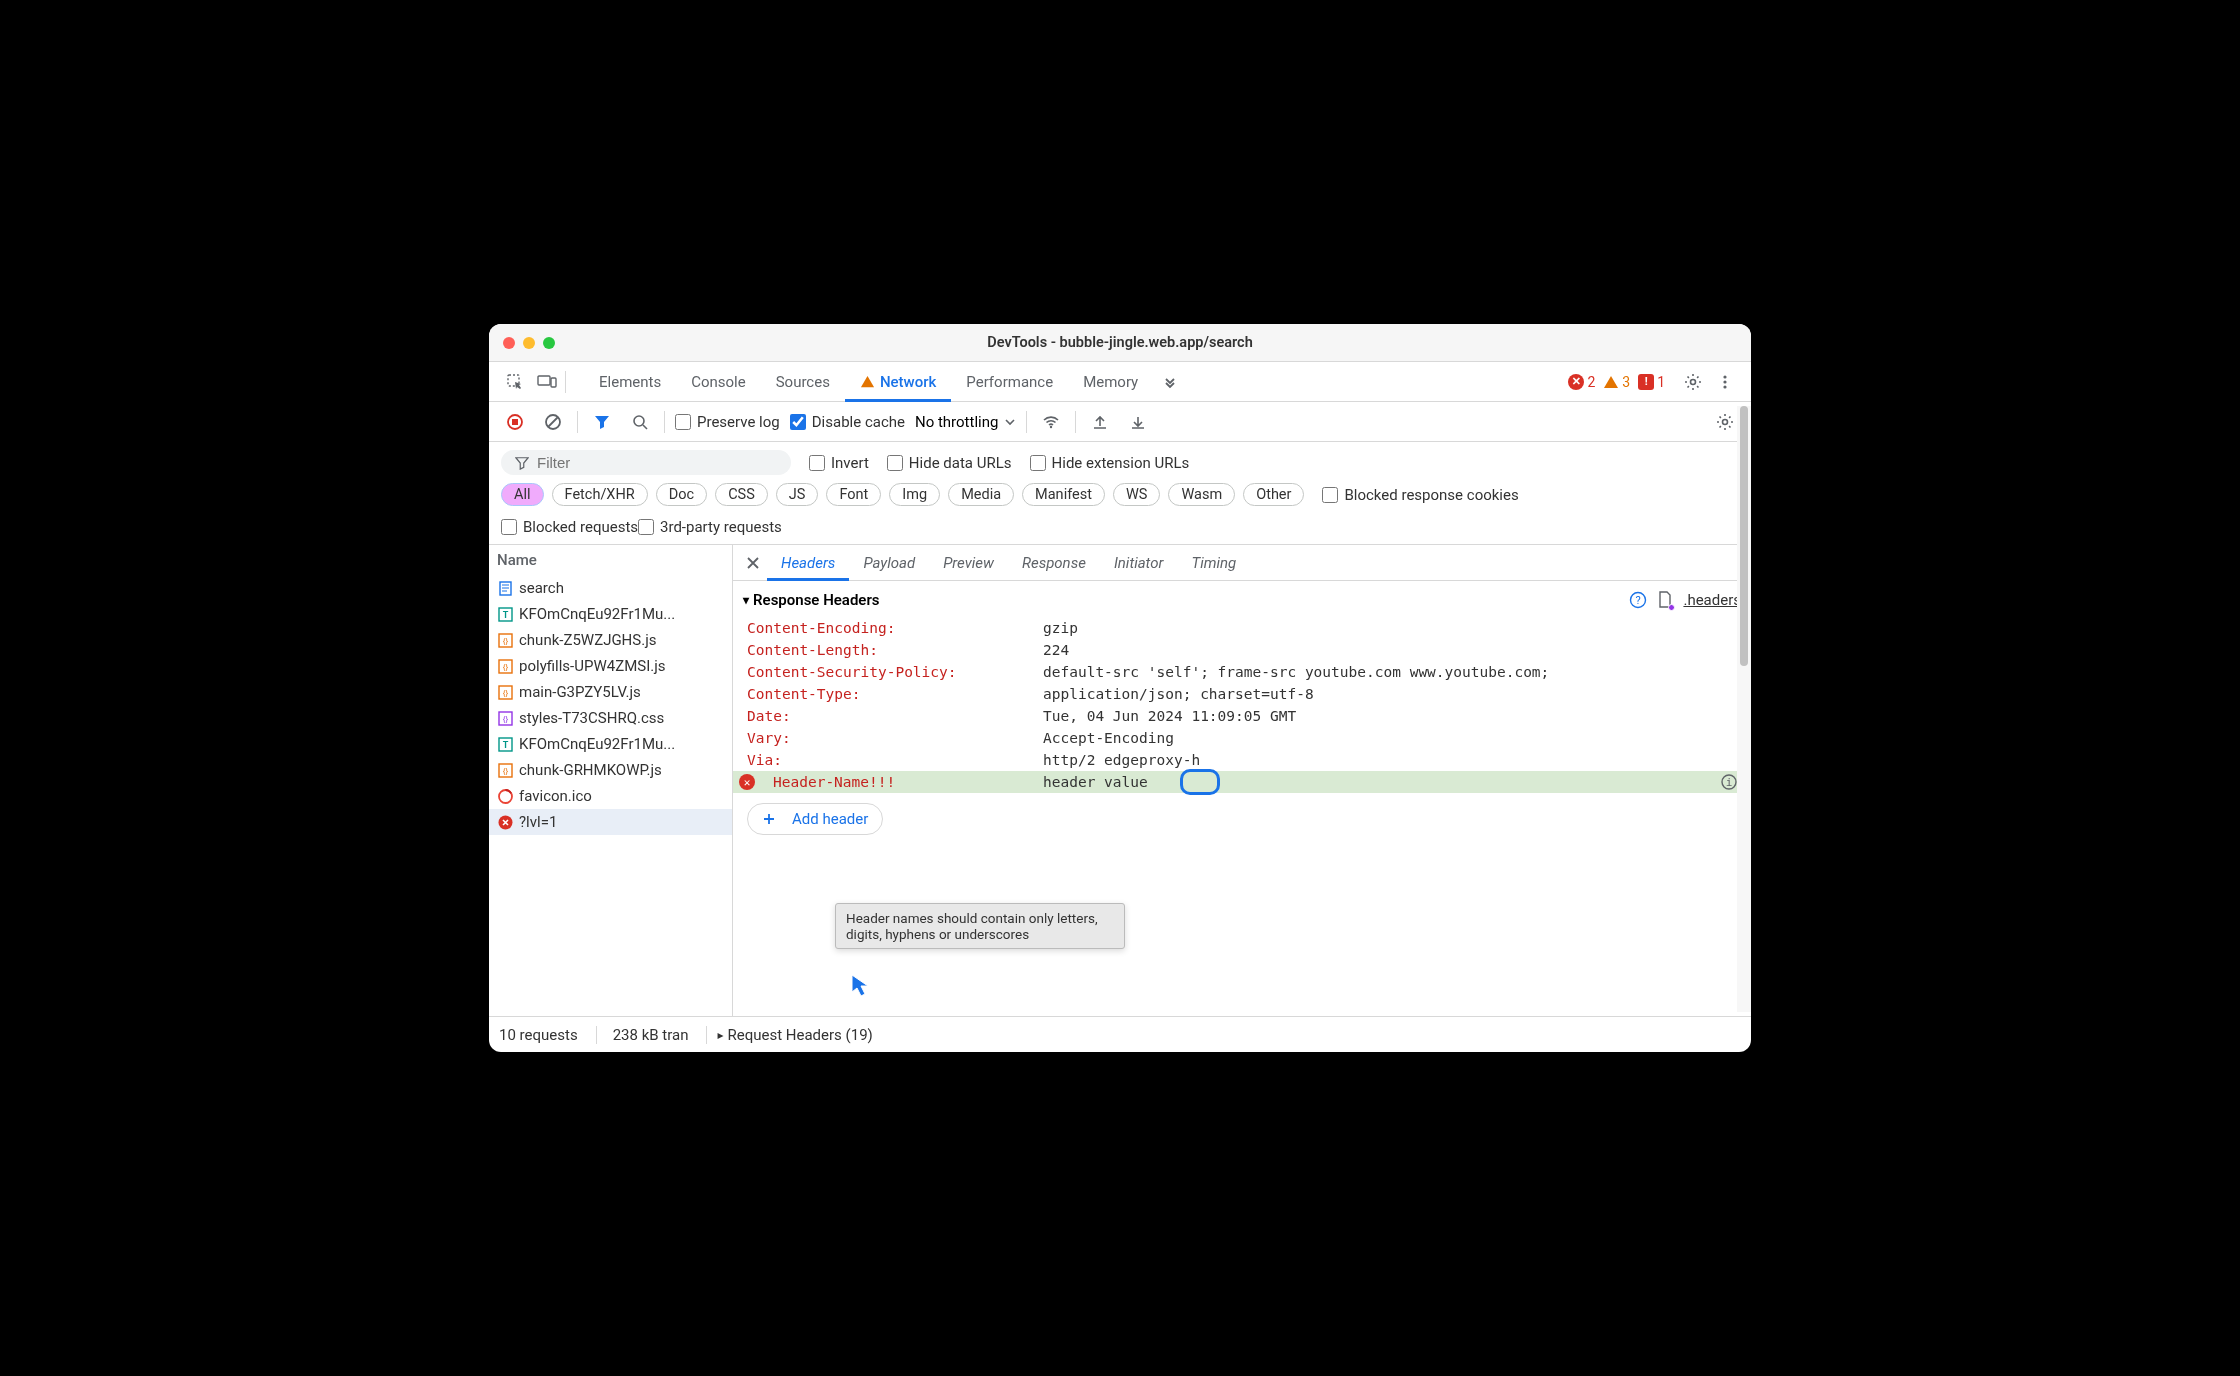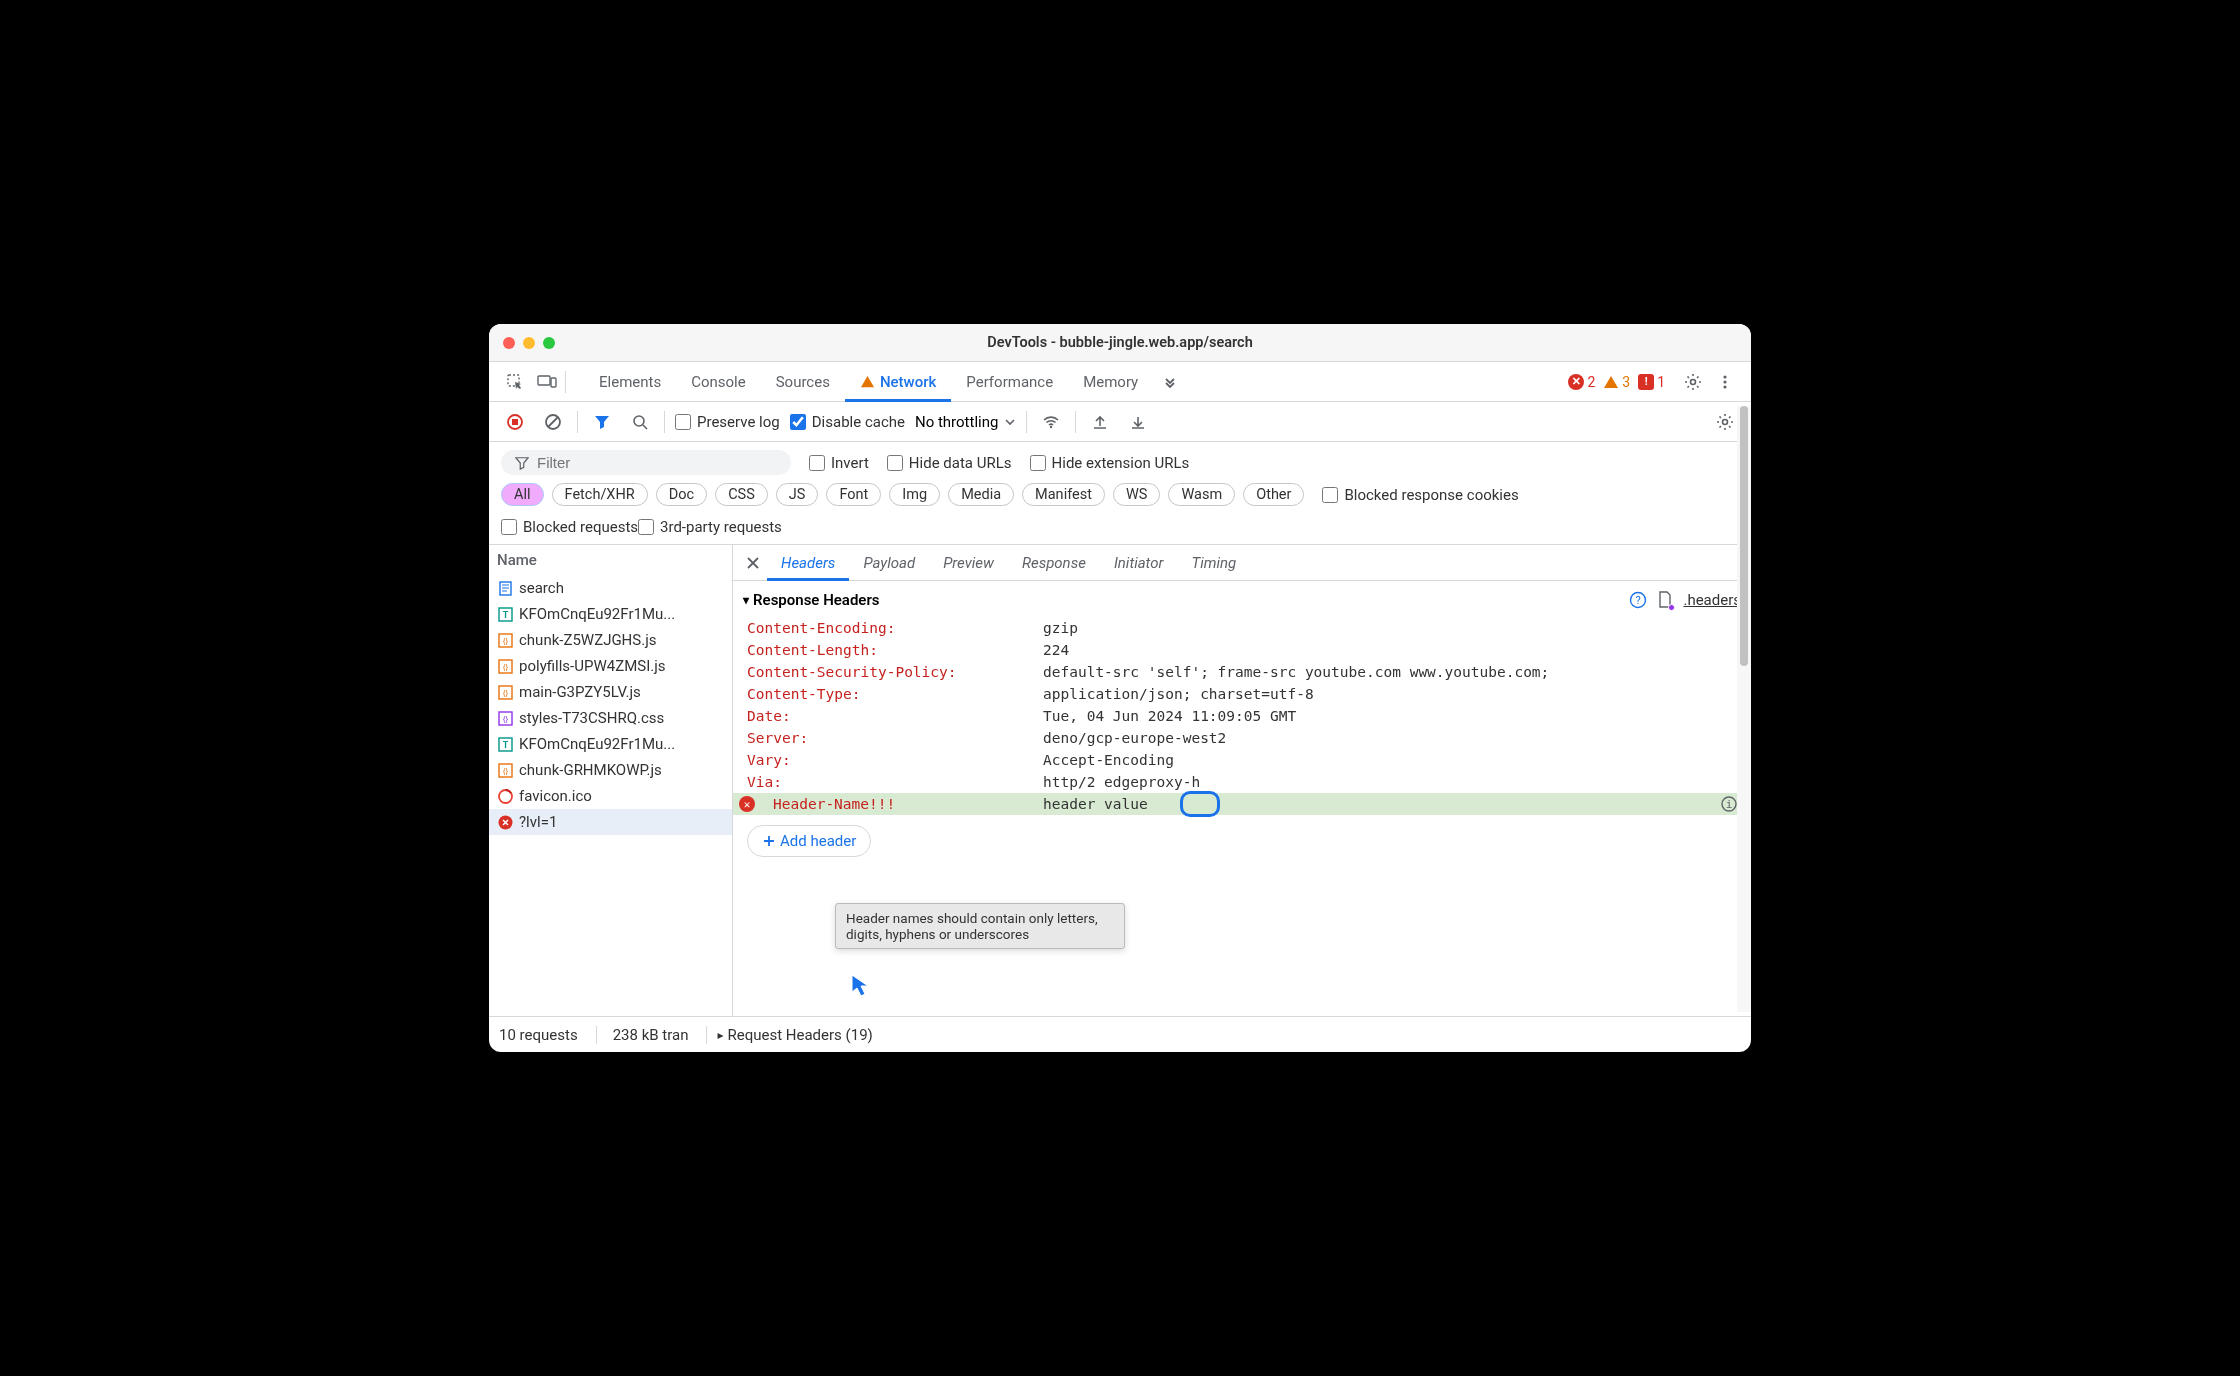--- a/index.html
+++ b/index.html
@@ -57,21 +57,21 @@
 .hdr-row { display: flex; padding: 3px 0; align-items: center; position: relative; }
 .hdr-name { color: #c5221f; width: 300px; padding-left: 4px; }
 .hdr-value { color: #333; flex: 1; }
 .hdr-row.override { background: #d9ead3; margin-left: -10px; padding-left: 10px; }
 .hdr-row.override .hdr-name { padding-left: 30px; position: relative; }
 .ov-del { position: absolute; left: 6px; width: 16px; height: 16px; background: #d93025; border-radius: 50%; display: flex; align-items: center; justify-content: center; color: #fff; font-size: 11px; font-weight: 700; }
 .ov-circle { position: absolute; border: 3px solid #1a73e8; border-radius: 10px; width: 40px; height: 26px; left: 447px; top: -2px; pointer-events: none; }
 .ov-info { position: absolute; right: 14px; color: #5f6368; }
 .cursor-arrow { position: absolute; left: 360px; top: 648px; pointer-events: none; z-index: 10; }
 .tooltip { position: absolute; background: #e8e8e8; border: 1px solid #bbb; padding: 6px 10px; font-size: 13.5px; color: #333; border-radius: 3px; max-width: 290px; left: 346px; top: 579px; z-index: 5; box-shadow: 0 2px 6px rgba(0,0,0,0.15); }
-.add-hdr { display: inline-flex; align-items: center; gap: 4px; margin: 10px 0 0 14px; border: 1px solid #d8d8d8; border-radius: 18px; padding: 6px 14px; color: #1a73e8; font-size: 15px; cursor: pointer; }
+.add-hdr { display: inline-flex; align-items: center; gap: 16px; margin: 10px 0 0 14px; border: 1px solid #d8d8d8; border-radius: 18px; padding: 6px 14px; color: #1a73e8; font-size: 15px; cursor: pointer; }
 .status-bar2 { height: 36px; border-top: 1px solid #d8d8d8; display: flex; align-items: center; padding: 0 10px; font-size: 15px; color: #333; gap: 18px; }
 .status-bar2 .rh { display: flex; align-items: center; gap: 4px; }
 .status-bar2 .rh::before { content: '▸'; font-size: 12px; }
 .scroll-track { position: absolute; right: 0; top: 82px; bottom: 40px; width: 14px; background: #f7f7f7; }
 .scroll-thumb { position: absolute; width: 8px; background: #c1c1c1; border-radius: 4px; right: 3px; top: 0; height: 260px; }
 svg { display: block; }
 </style>
 </head>
 <body>
 
@@ -414,24 +414,20 @@
             </div>
             <div class="hdr-row">
               <span class="hdr-name">Content-Type:</span>
               <span class="hdr-value">application/json; charset=utf-8</span>
             </div>
             <div class="hdr-row">
               <span class="hdr-name">Date:</span>
               <span class="hdr-value">Tue, 04 Jun 2024 11:09:05 GMT</span>
             </div>
             <div class="hdr-row">
-              <span class="hdr-name">Server:</span>
-              <span class="hdr-value">deno/gcp-europe-west2</span>
-            </div>
-            <div class="hdr-row">
               <span class="hdr-name">Vary:</span>
               <span class="hdr-value">Accept-Encoding</span>
             </div>
             <div class="hdr-row">
               <span class="hdr-name">Via:</span>
               <span class="hdr-value">http/2 edgeproxy-h</span>
             </div>
           </div>
         <div class="hdr-table">
           <div class="hdr-row override" style="position:relative">

